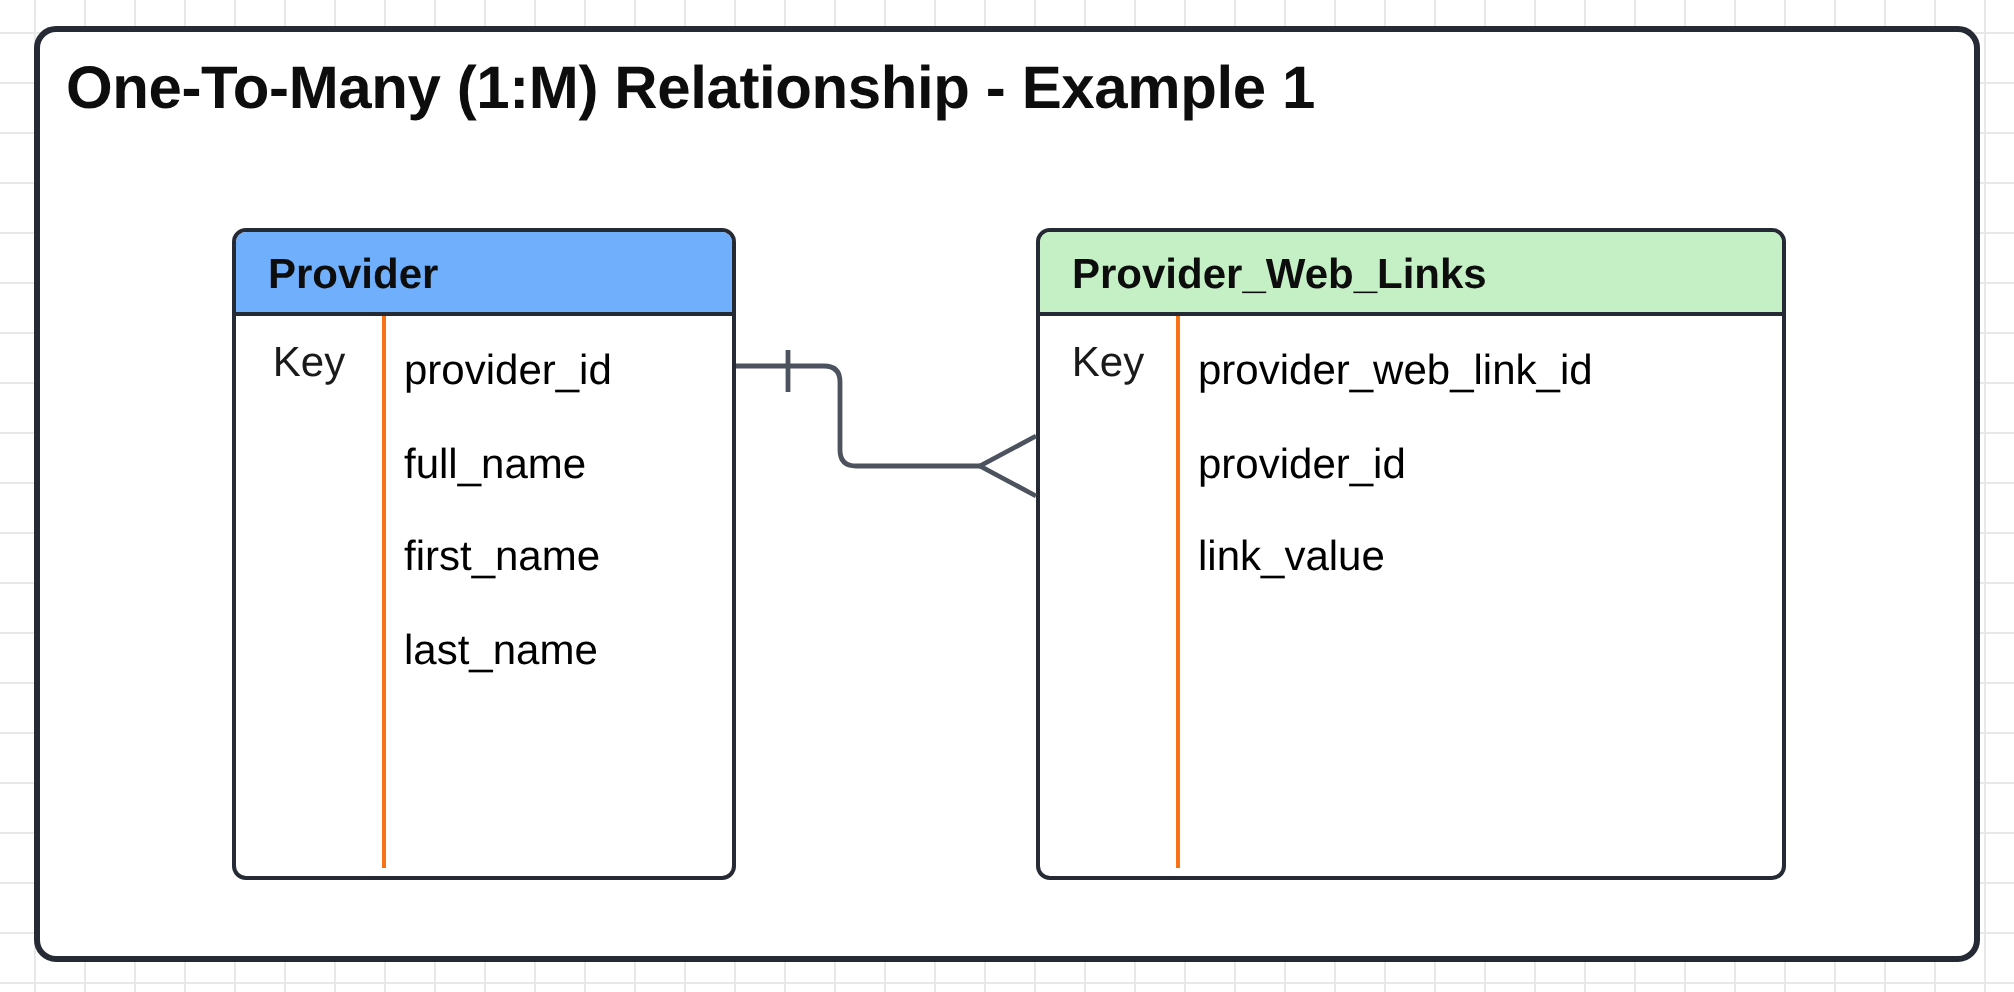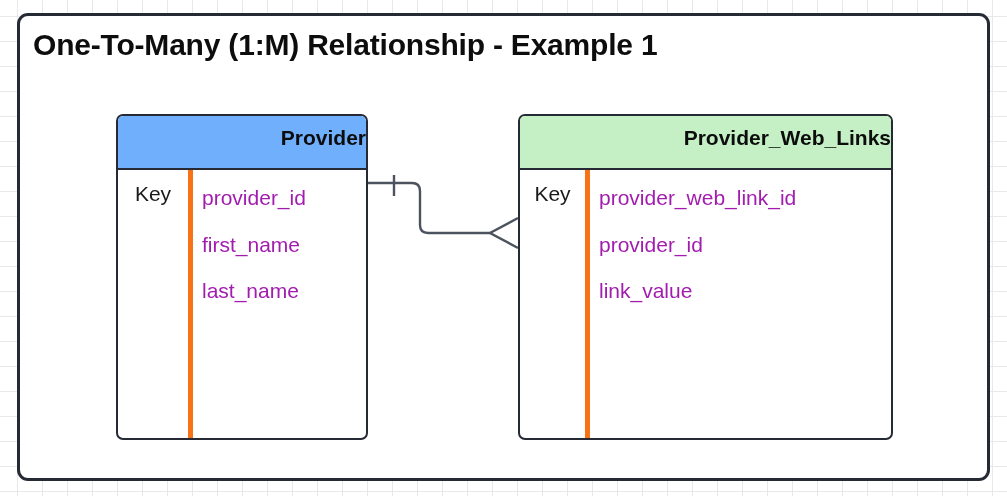--- a/index.html
+++ b/index.html
@@ -49,57 +49,58 @@
   
   .entity {
     position: absolute;
     box-sizing: border-box;
     border: 2px solid #252a34;
     border-radius: 7px;
     background: #ffffff;
     overflow: hidden;
   }
   .entity-header {
-    height: 54px;
+    height: 42px;
     line-height: 44px;
-    text-align: right;
+    text-align: left;
     font-size: 21px;
     font-weight: bold;
     color: #0d0d0d;
     border-bottom: 2px solid #252a34;
     box-sizing: border-box;
     white-space: nowrap;
+    padding-left: 16px;
   }
   .entity-body {
     display: flex;
     height: calc(100% - 46px);
     box-sizing: border-box;
   }
   .key-col {
     box-sizing: border-box;
-    border-right: 5px solid #f97316;
+    border-right: 2px solid #f97316;
     flex: 0 0 auto;
     padding-top: 5px;
   }
   .key-label {
     font-size: 21px;
     color: #1a1a1a;
     text-align: center;
     line-height: 37px;
     white-space: nowrap;
   }
   .fields-col {
     flex: 1 1 auto;
     padding-top: 5px;
     padding-left: 9px;
     box-sizing: border-box;
   }
   .field-row {
     font-size: 21px;
-    color: #a21caf;
+    color: #000000;
     line-height: 46.5px;
     height: 46.5px;
     white-space: nowrap;
   }
 
   #entity-provider {
     left: 116px;
     top: 114px;
     width: 252px;
     height: 326px;
@@ -136,20 +137,21 @@
   <div id="page-title">One-To-Many (1:M) Relationship - Example 1</div>
 
   <div class="entity" id="entity-provider">
     <div class="entity-header" style="background: rgb(111, 175, 251);">Provider</div>
     <div class="entity-body">
       <div class="key-col">
         <div class="key-label">Key</div>
       </div>
       <div class="fields-col">
         <div class="field-row">provider_id</div>
+        <div class="field-row">full_name</div>
         <div class="field-row">first_name</div>
         <div class="field-row">last_name</div>
       </div>
     </div>
   </div>
 
   <div class="entity" id="entity-provider-web-links">
     <div class="entity-header" style="background: rgb(197, 240, 197);">Provider_Web_Links</div>
     <div class="entity-body">
       <div class="key-col">

